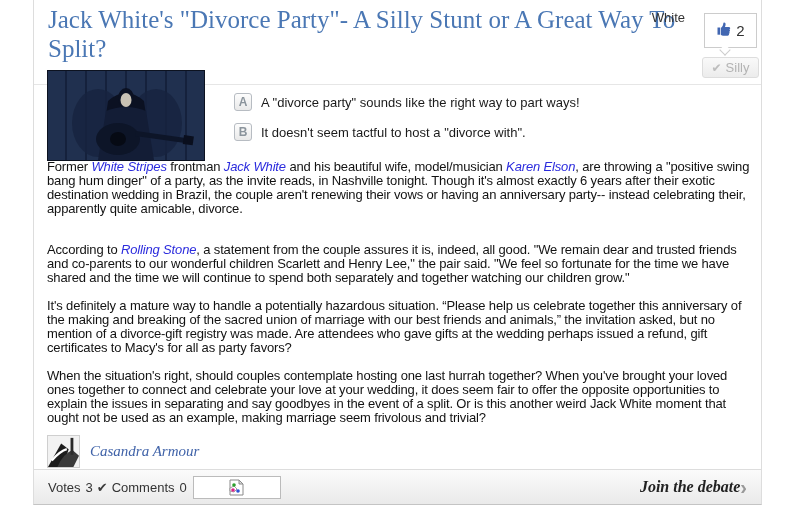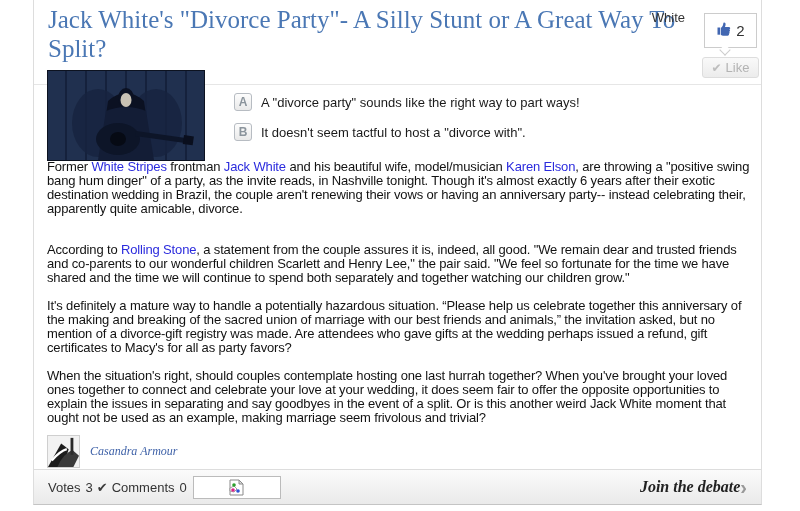--- a/index.html
+++ b/index.html
@@ -37,26 +37,26 @@
   .opt-a { top:93px; } .opt-b { top:123px; }
   .badge { width:18px; height:18px; border:1px solid #b7bcc2; border-radius:3px;
            background:linear-gradient(#fdfdfd,#e9e9e9); color:#8b949c; font-size:12px; font-weight:bold;
            display:flex; align-items:center; justify-content:center; }
   .opt-text { font-size:13px; color:#1a1a1a; }
 
   
   .article { position:absolute; left:13px; right:9px; top:160px; }
   .article p { font-size:13px; line-height:14px; letter-spacing:-0.15px; color:#121212; margin:0 0 14px; }
   .article p.first { margin-bottom:27px; }
-  .article a { color:#2b2bdd; text-decoration:none; }
+  .article a { color:#2b2bdd; text-decoration:none;font-style:italic; }
 
   
   .author { position:absolute; left:13px; top:435px; display:flex; align-items:center; gap:10px; }
   .avatar { width:33px; height:33px; border:1px solid #cfcfcf; background:#f4f4f4; overflow:hidden; cursor:pointer; }
-  .author-name { font-family:"Liberation Serif", serif; font-style:italic; font-size:12px; color:#3f62a8; cursor:pointer; }
+  .author-name { font-family:"Liberation Serif", serif; font-style:italic; font-size:15px; color:#3f62a8; cursor:pointer; }
 
   
   .footer { position:absolute; left:0; right:0; bottom:0; height:35px; border-top:1px solid #ddd;
             background:linear-gradient(#fbfbfb,#eaeaea);
             display:flex; align-items:center; padding:0 14px; font-size:13px; color:#333; }
   .footer .grp { display:flex; gap:5px; }
   .footer .chk { font-size:13px; color:#3a3a3a; margin:0 4px; }
   .img-box { width:88px; height:23px; border:1px solid #bbb; background:#fff; margin-left:6px;
              display:flex; align-items:center; justify-content:center; }
   .cta { margin-left:auto; display:flex; align-items:center; gap:0; cursor:pointer; }
@@ -78,21 +78,21 @@
         <path fill="#4267b2" d="M1.5 6.5h2.6v7.2H1.5z"></path>
         <path fill="#4267b2" d="M4.8 13.7V6.8c1.3-.8 2.2-2.2 2.4-3.9.1-.9.5-1.4 1.1-1.4.8 0 1.3.7 1.3 1.8 0 .9-.3 1.9-.7 2.7h3.9c.8 0 1.4.6 1.4 1.3 0 .5-.3 1-.8 1.2.4.2.6.6.6 1.1s-.3 1-.8 1.2c.2.2.4.5.4.9 0 .5-.3.9-.8 1.1.1.2.2.4.2.7 0 .7-.6 1.2-1.3 1.2H7.2c-.9 0-1.7-.3-2.4-1z"></path>
       </svg>
     </span>
     <span class="cnt">2</span>
   </div>
   <div class="notch"></div>
 
   <div class="like-btn">
     <span class="chk">✔</span>
-    <span>Like</span>
+    <span>Silly</span>
   </div>
 
   <div class="header-rule"></div>
 
   <div class="photo">
     <svg viewBox="0 0 156 89" preserveAspectRatio="none">
       <rect width="156" height="89" fill="#20304f"></rect>
       <g stroke="#121c36" stroke-width="1.5">
         <line x1="18" y1="0" x2="18" y2="89"></line>
           <line x1="38" y1="0" x2="38" y2="89"></line>

